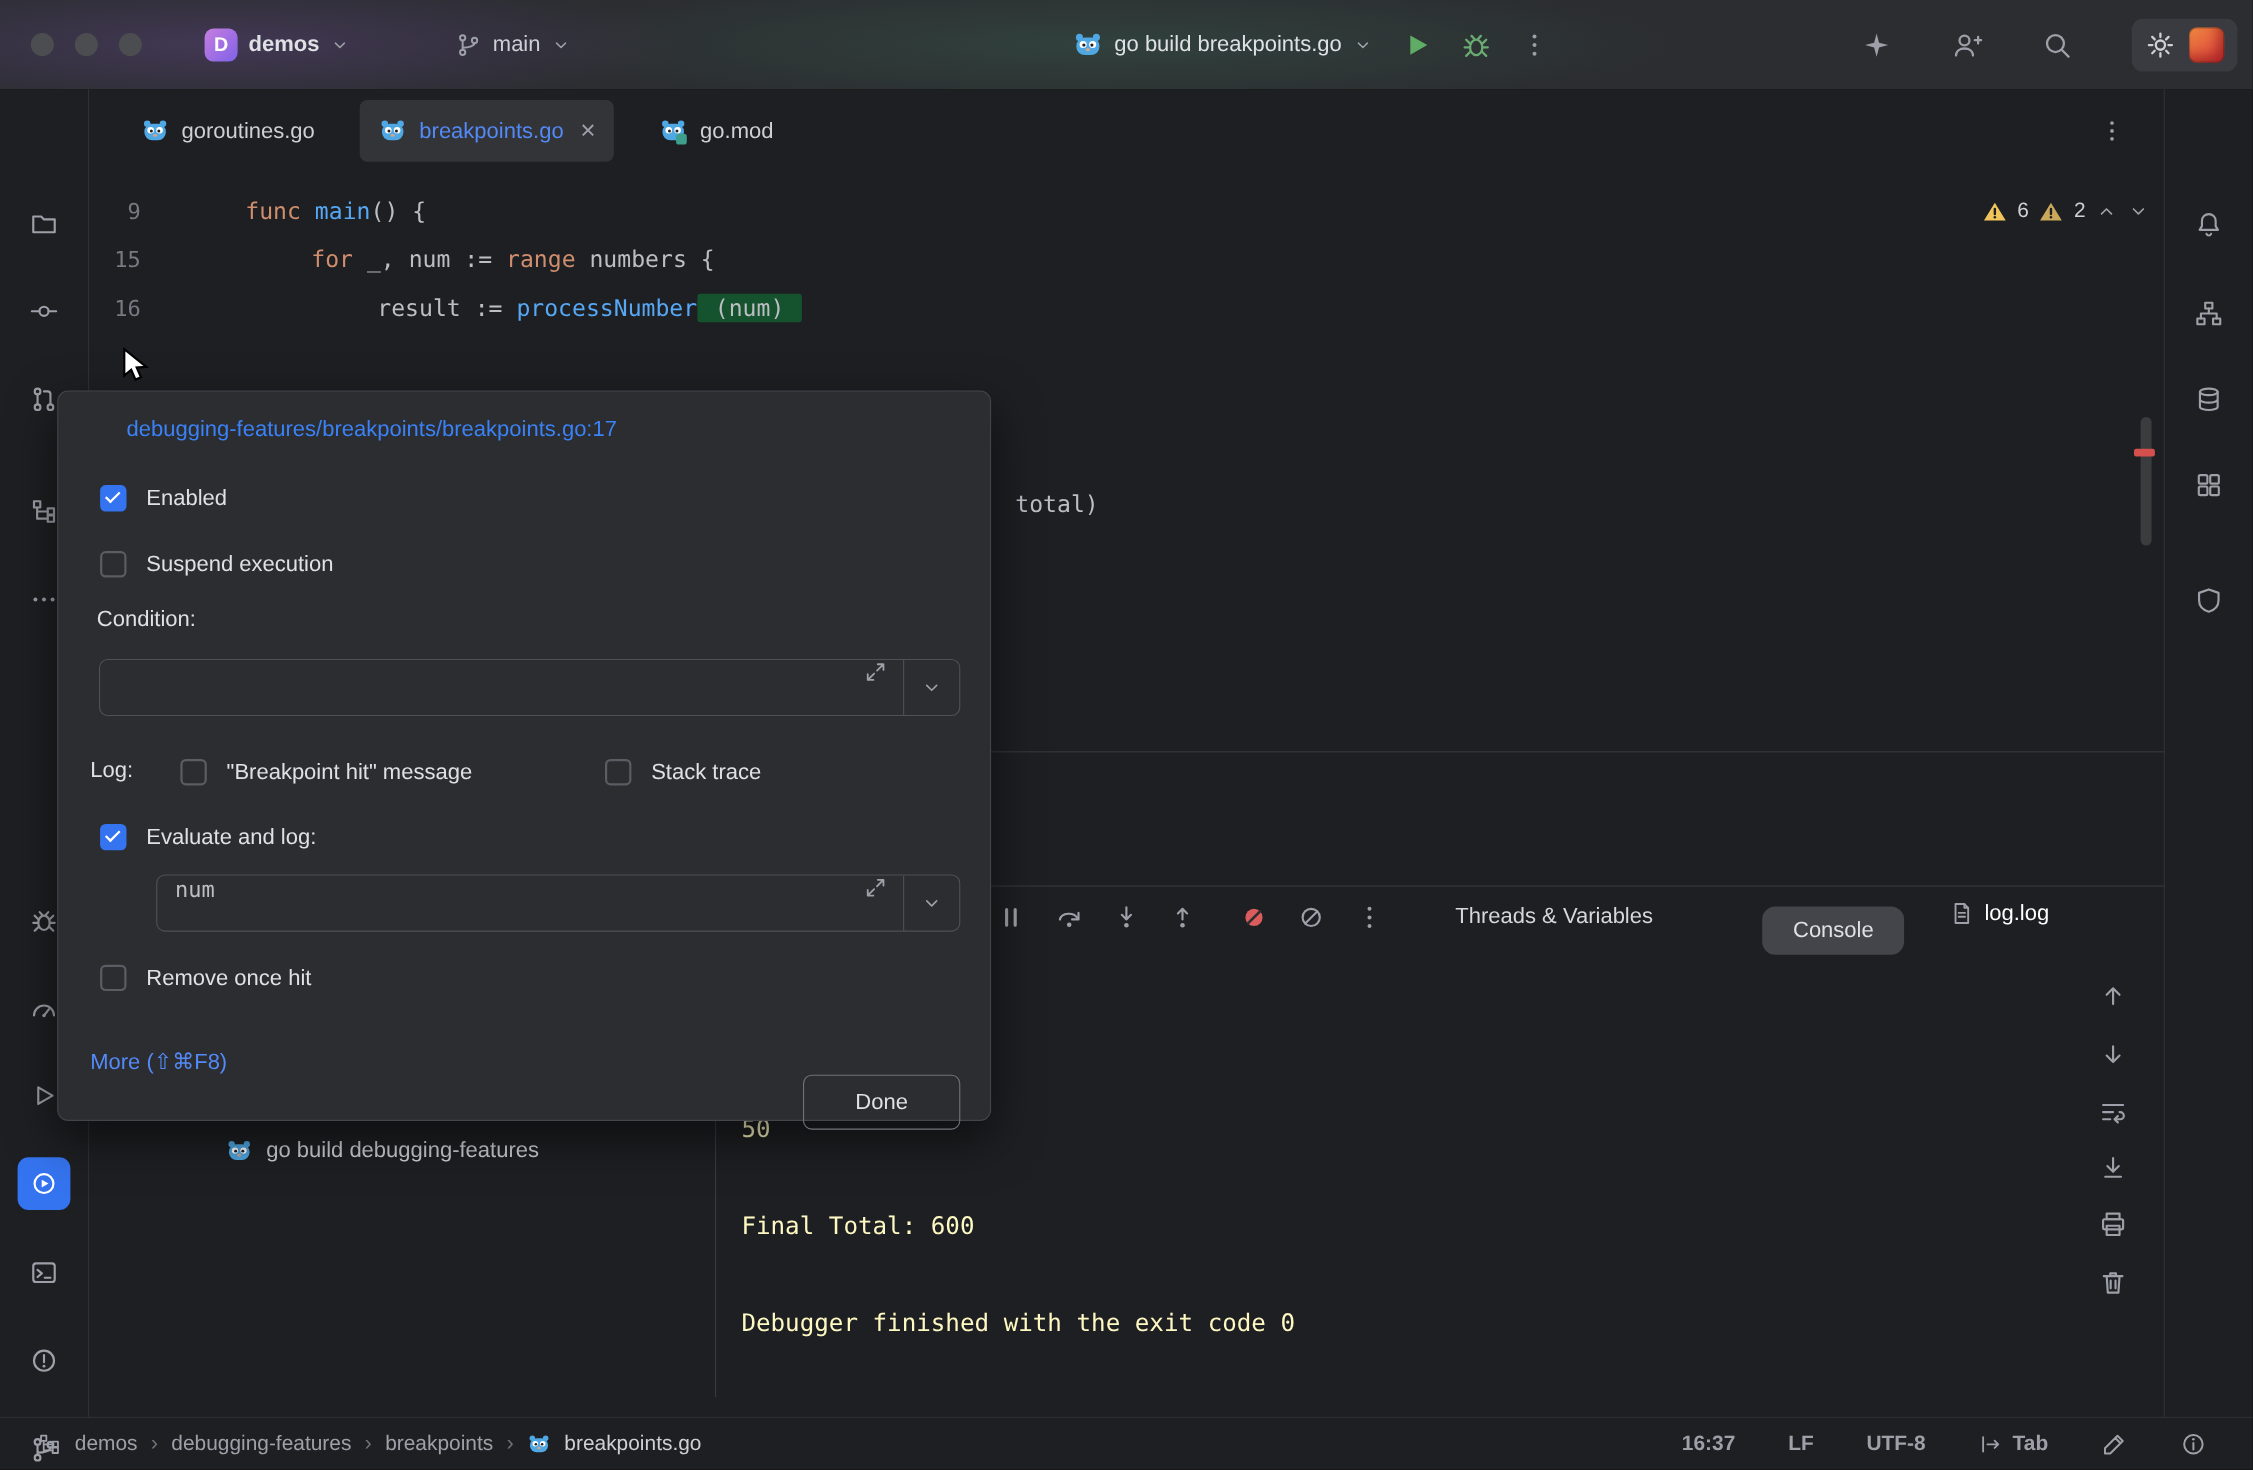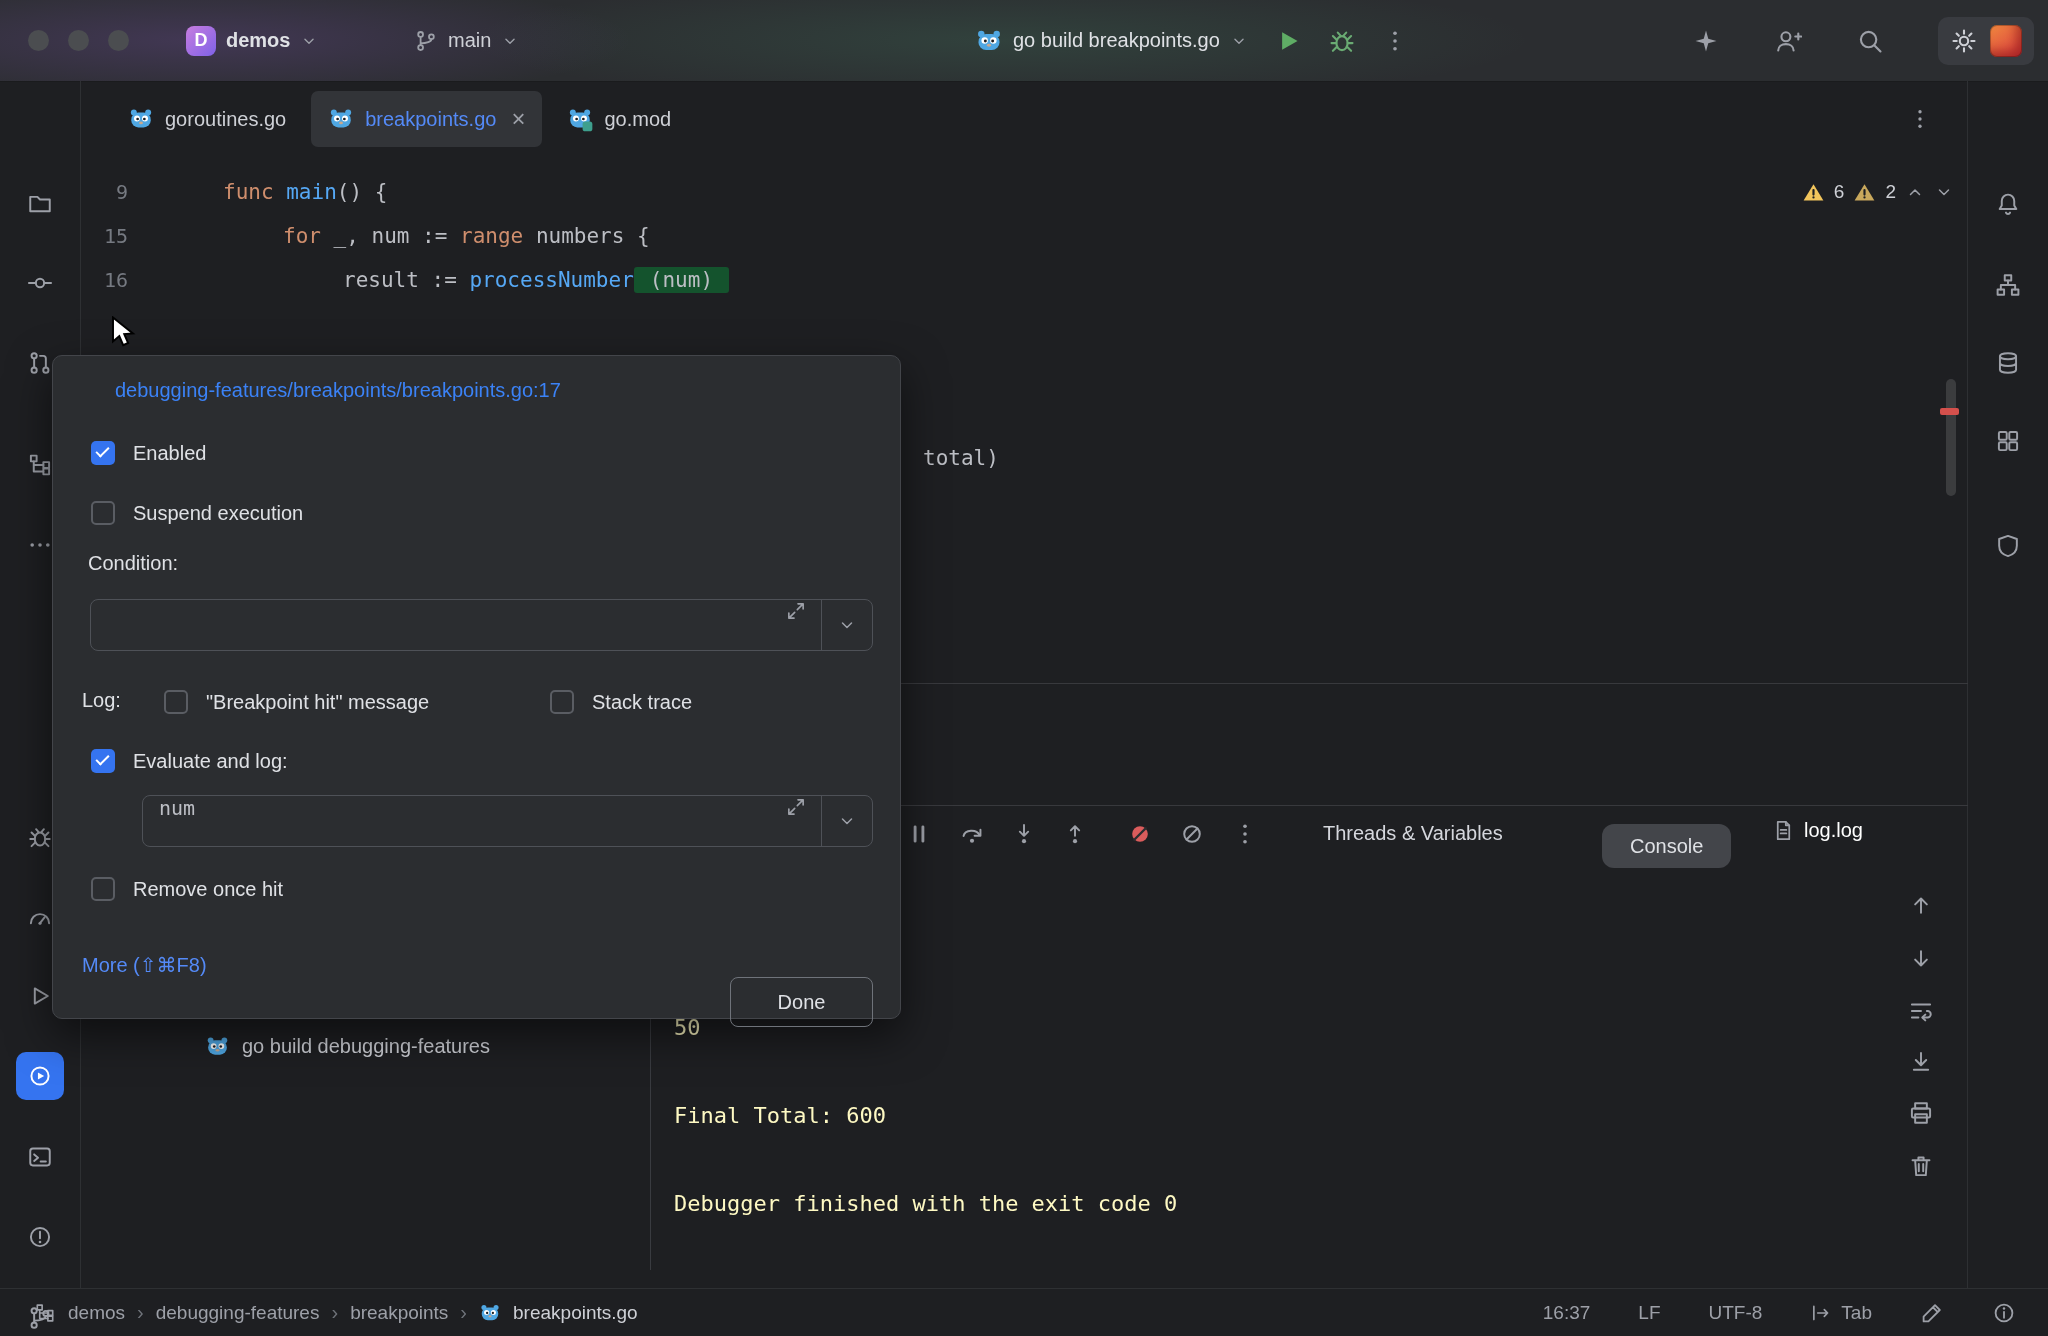--- a/index.html
+++ b/index.html
@@ -33,21 +33,21 @@
 
   
   #left-strip{position:absolute;left:0;top:81px;width:80px;bottom:48px;border-right:1px solid #2e3033;}
   #right-strip{position:absolute;right:0;top:81px;width:80px;bottom:48px;border-left:1px solid #2e3033;}
   .strip-btn{position:absolute;left:50%;transform:translateX(-50%);width:48px;height:48px;
         display:grid;place-items:center;border-radius:10px;}
   .strip-btn.selected{background:#3574f0;color:#fff;}
 
   
   #tabbar{position:absolute;left:81px;top:81px;right:80px;height:76px;display:flex;align-items:center;
-        padding-left:30px;gap:8px;box-sizing:border-box;}
+        padding-left:30px;gap:24px;box-sizing:border-box;}
   .tab{height:56px;display:flex;align-items:center;gap:11px;padding:0 17px;border-radius:7px;
         font-size:20px;color:#ced0d6;}
   .tab.active{background:#323438;color:#548af7;}
   .tab .closex{font-size:24px;color:#9da0a8;margin-left:4px;line-height:1;}
   #tab-more{position:absolute;right:36px;top:50%;transform:translateY(-50%);}
 
   
   #editor{position:absolute;left:80px;top:157px;width:1888px;height:526px;}
   #code-rows{position:absolute;left:0;top:13px;right:0;}
   .crow{position:relative;height:44px;display:flex;align-items:stretch;}
@@ -85,21 +85,21 @@
   #console-pre{position:absolute;left:674px;top:1006px;margin:0;font-family:"DejaVu Sans Mono",monospace;
         font-size:22px;line-height:44px;color:#fef9c3;white-space:pre;}
   #console-gutter .ic{position:absolute;left:1908px;}
 
   
   #statusbar{position:absolute;left:0;bottom:0;width:2048px;height:48px;border-top:1px solid #2e3033;
         display:flex;align-items:center;box-sizing:border-box;font-size:19px;color:#9da0a8;}
   #crumbs{display:flex;align-items:center;gap:12px;padding-left:34px;}
   #crumbs .sep{color:#6f737a;font-size:20px;}
   #crumbs .crumb-last{color:#ced0d6;}
-  #sb-right{margin-left:auto;display:flex;align-items:center;gap:48px;padding-right:32px;}
+  #sb-right{margin-left:auto;display:flex;align-items:center;gap:48px;padding-right:42px;font-weight:bold;}
   .sb-item{display:flex;align-items:center;gap:9px;}
 
   
   #popup{position:absolute;left:52px;top:355px;width:849px;height:664px;background:#2b2d30;
         border:1px solid #43454a;border-radius:10px;box-shadow:0 16px 44px rgba(0,0,0,.55);z-index:50;
         box-sizing:border-box;}
   #popup .title{position:absolute;left:30px;top:23px;font-size:20px;font-weight:normal;color:#3b82f6;margin-left:32px;}
   .prow{position:absolute;display:flex;align-items:center;gap:18px;font-size:20px;color:#dfe1e5;}
   .cbx{width:24px;height:24px;border-radius:5px;border:2px solid #5a5d63;box-sizing:border-box;
         position:relative;flex:0 0 24px;}

